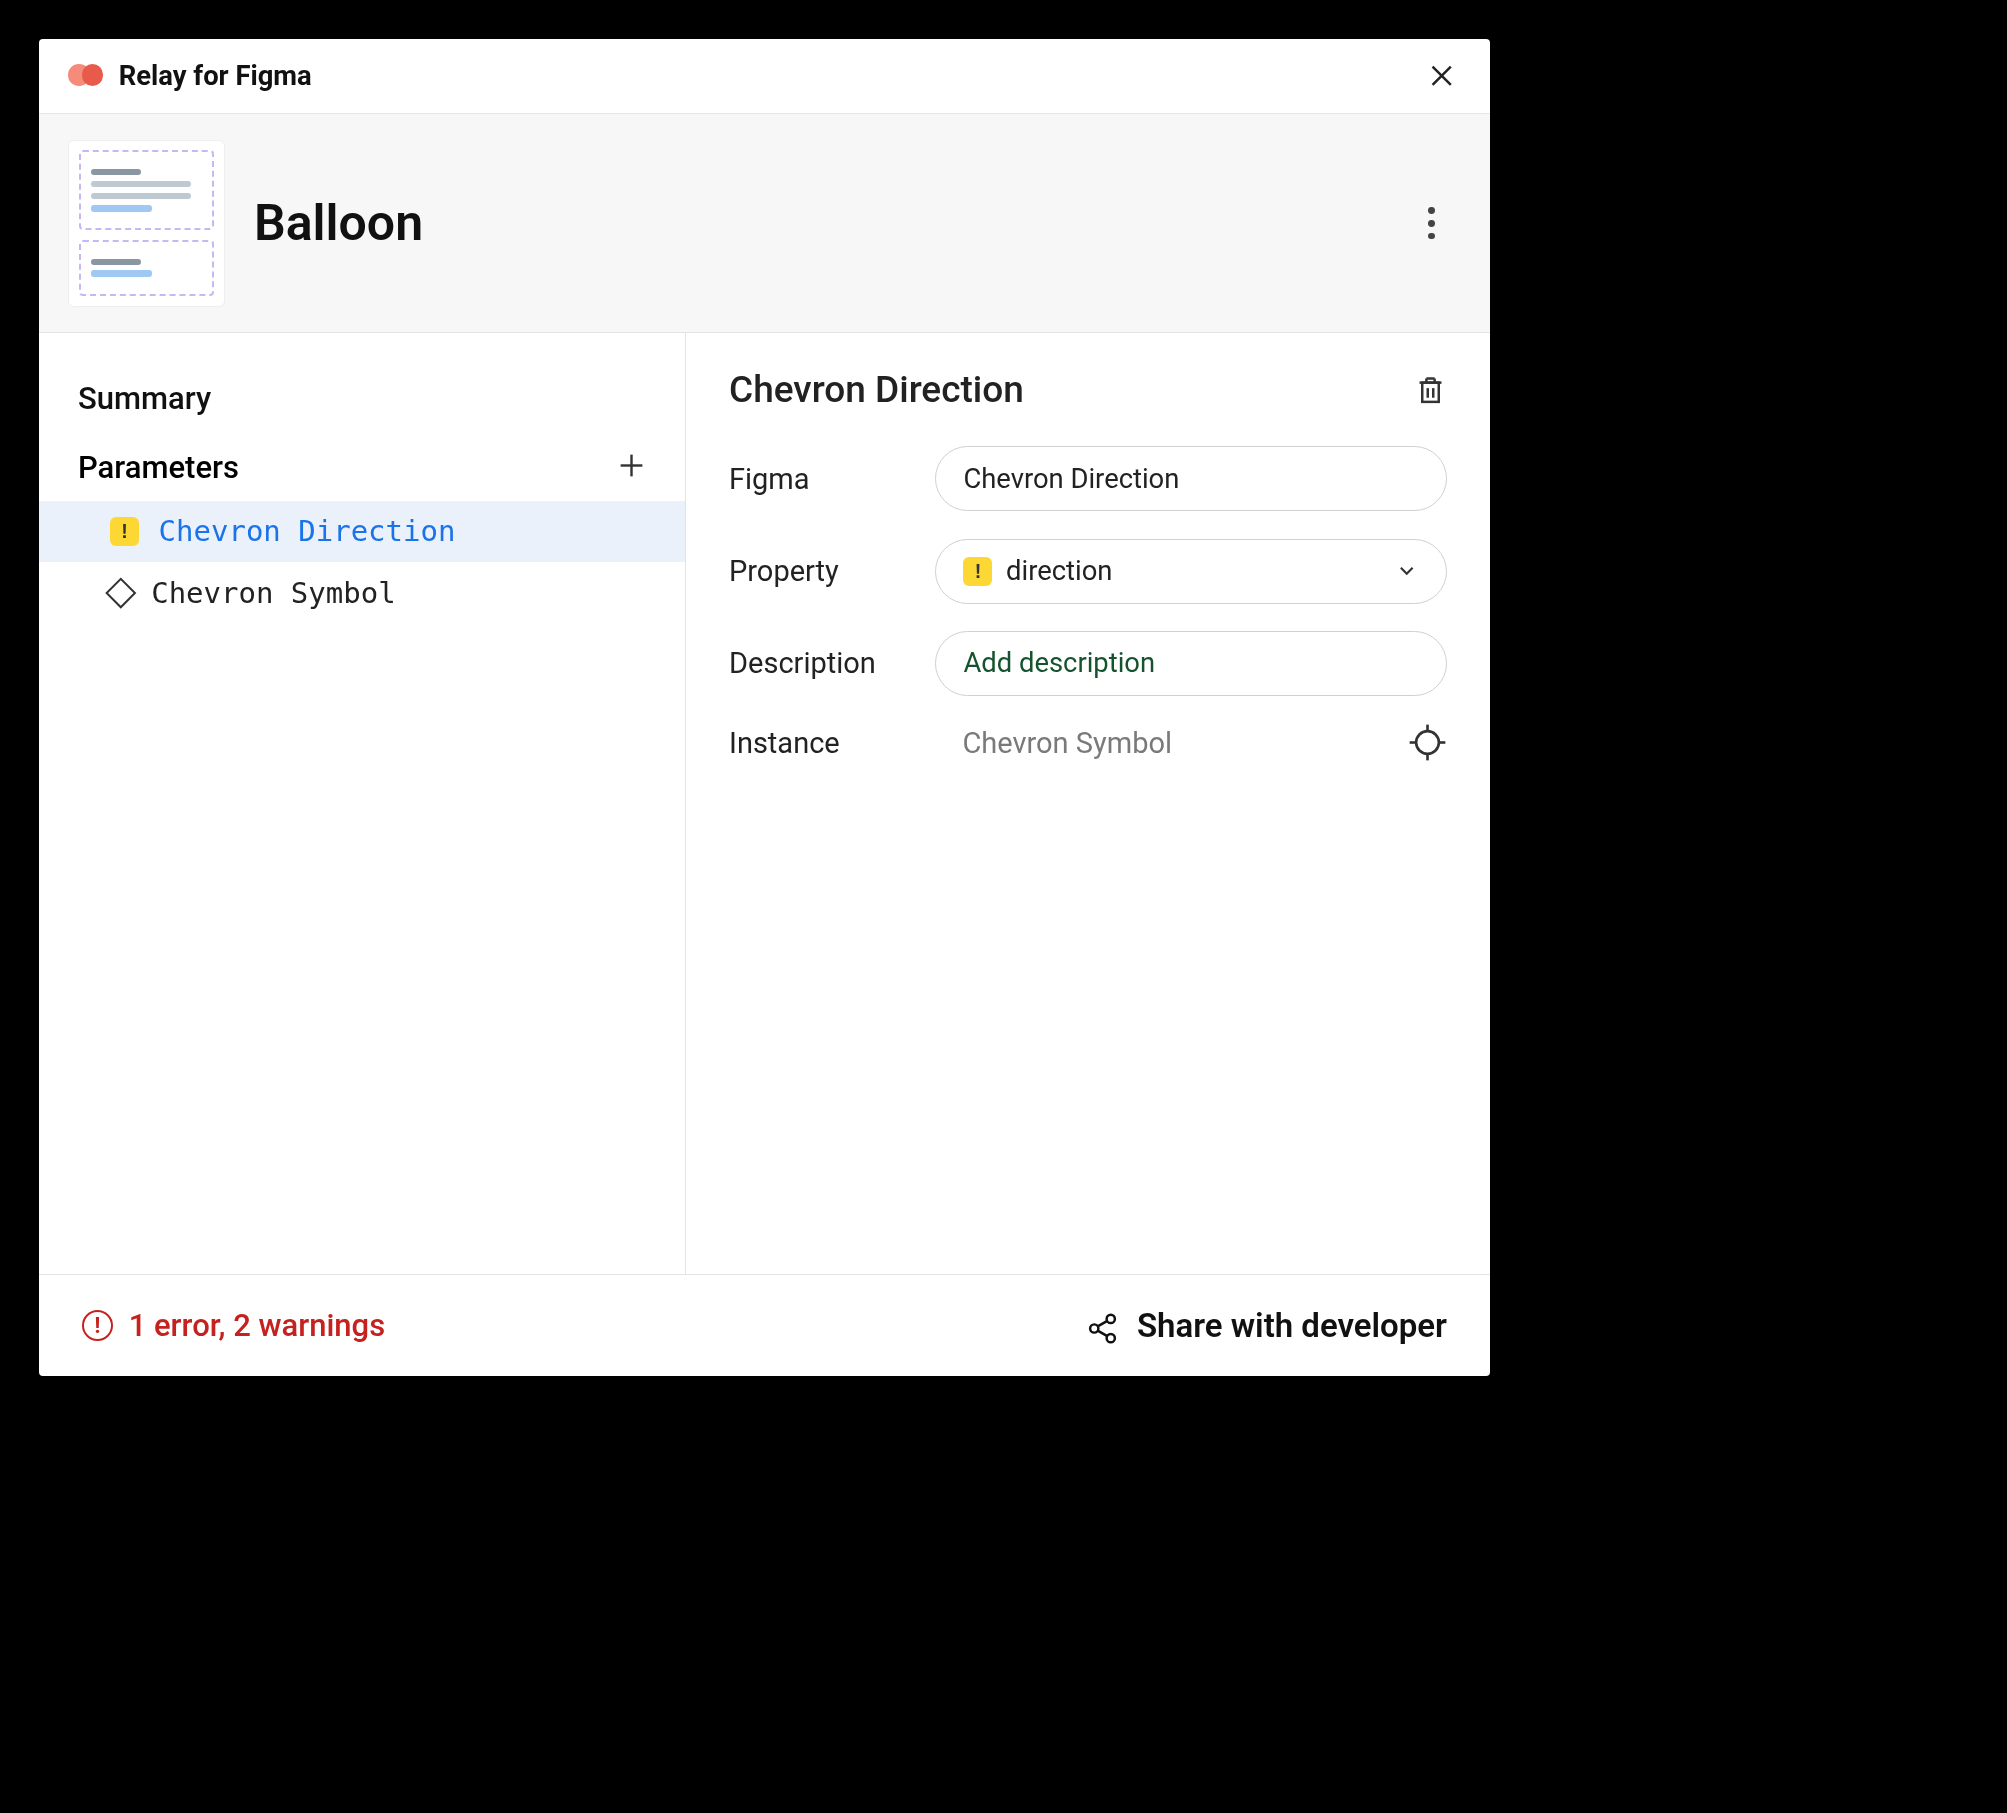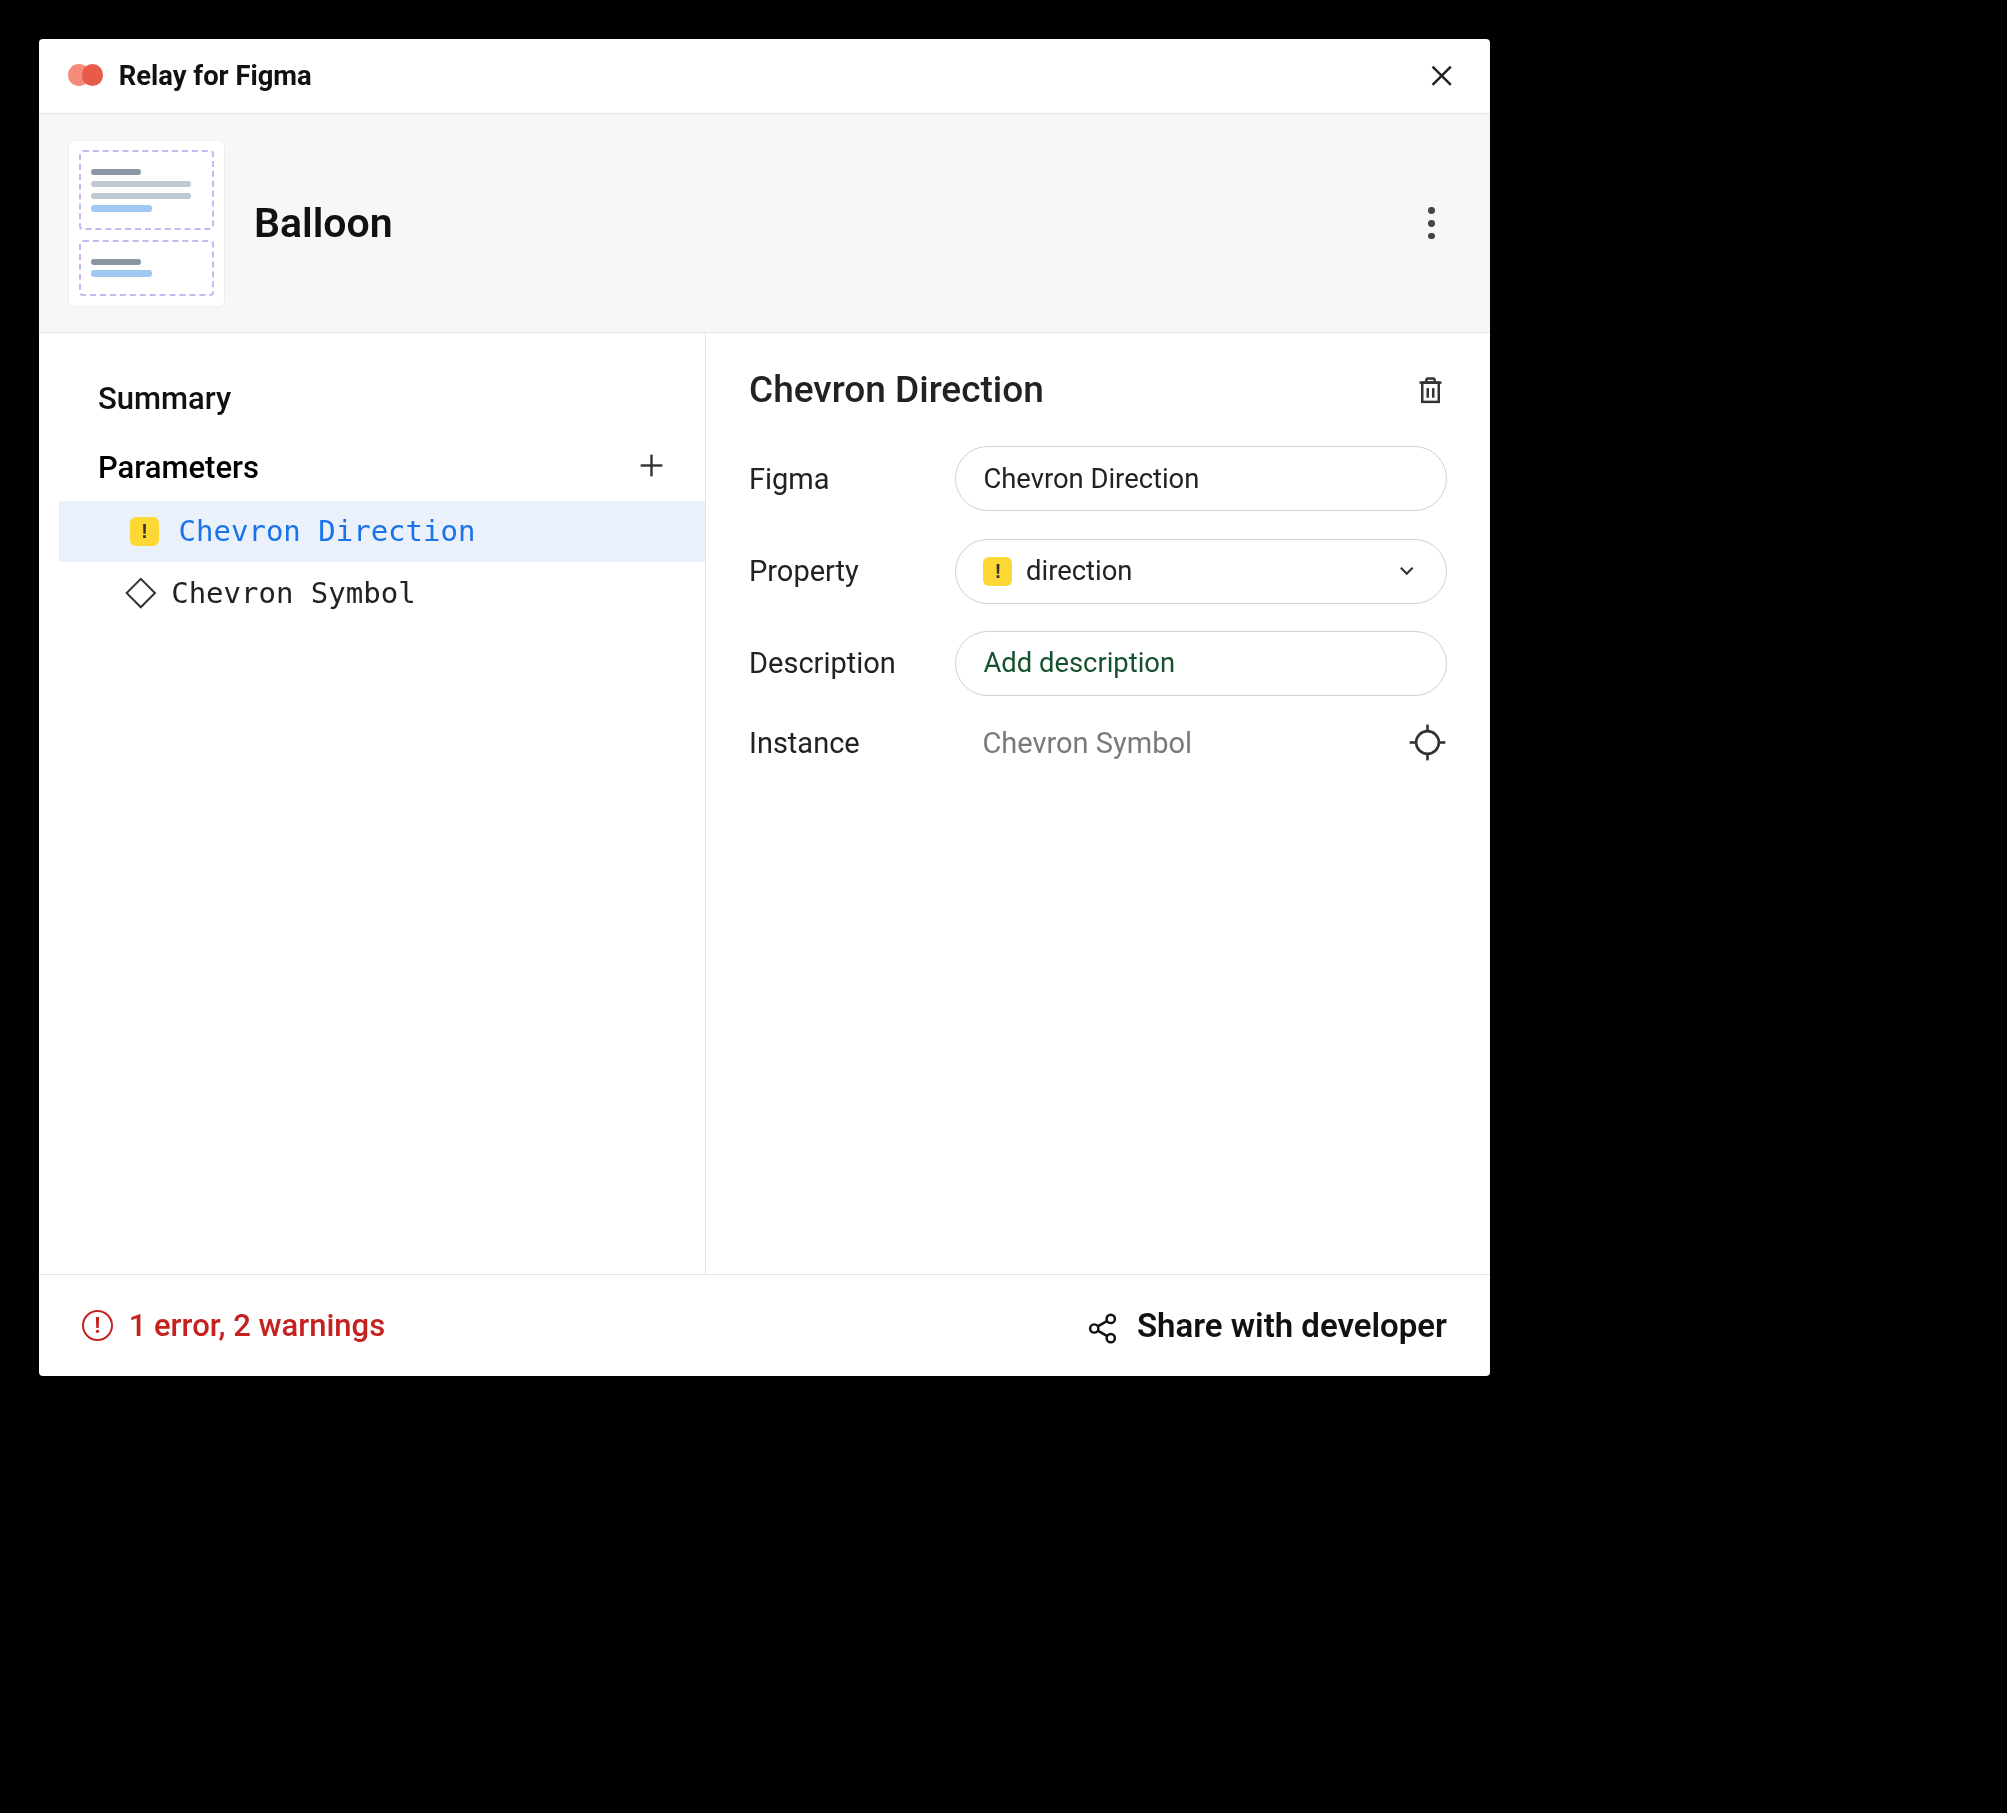--- a/index.html
+++ b/index.html
@@ -60,25 +60,25 @@
     border: 2px dashed #c6b8f0;
     border-radius: 3.9px;
     flex:1;
     padding: 7.8px 9.8px;
     display:flex; flex-direction:column; gap:5.9px; justify-content:center;
   }
   .comp-card .line { height:5.9px; border-radius:2.9px; background:#bfc9d1; }
   .comp-card .line.s { width:45%; background:#8a97a3;}
   .comp-card .line.m { width:90%;}
   .comp-card .line.b { width:55%; height:6.9px; background:#9fc9f2;}
-  .header-title { font-size: 41px; font-weight: 600; color: #111; flex:1;}
+  .header-title { font-size: 50px; font-weight: 600; color: #111; flex:1;}
   .kebab { width:39px; height:39px; display:flex; flex-direction:column; align-items:center; justify-content:center; gap:5.9px; cursor:pointer;}
   .kebab span { width:6.9px; height:6.9px; background:#444; border-radius:50%;}
   
-  .body { display:flex; height: 941px; margin-left: 20px;}
+  .body { display:flex; height: 941px;}
   .sidebar { width: 647px; border-right:1px solid #e3e3e3; padding-top: 29px;}
   .side-section-title { font-size: 31px; font-weight: 500; color:#111; padding: 17.6px 39px;}
   .side-section-row { display:flex; align-items:center; justify-content:space-between; padding: 13.7px 39px;}
   .side-section-row .lbl { font-size: 31px; font-weight:500;}
   .plus { font-size: 39px; font-weight:300; color:#333; cursor:pointer; line-height:1;}
   .side-item {
     display:flex; align-items:center; gap:19.6px;
     padding: 13.7px 39px 13.7px 71px;
     font-family: "SFMono-Regular", ui-monospace, Menlo, monospace;
     font-size: 29px;

